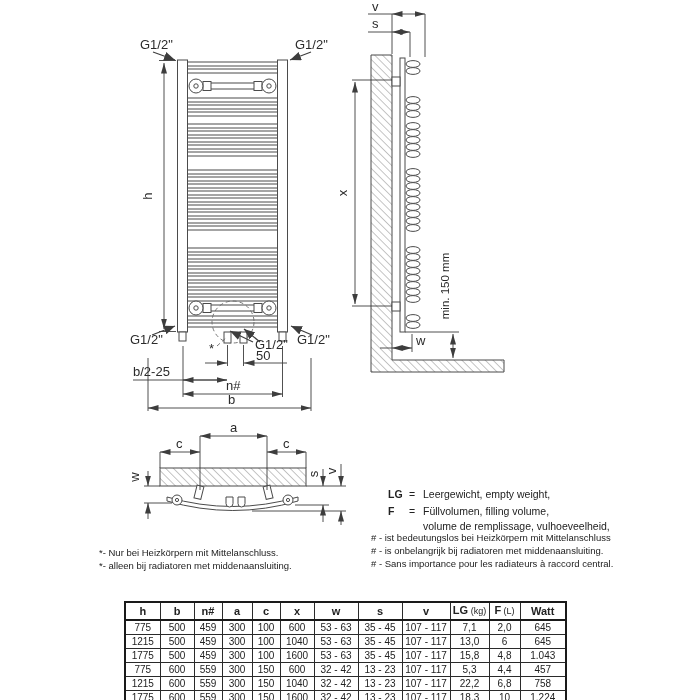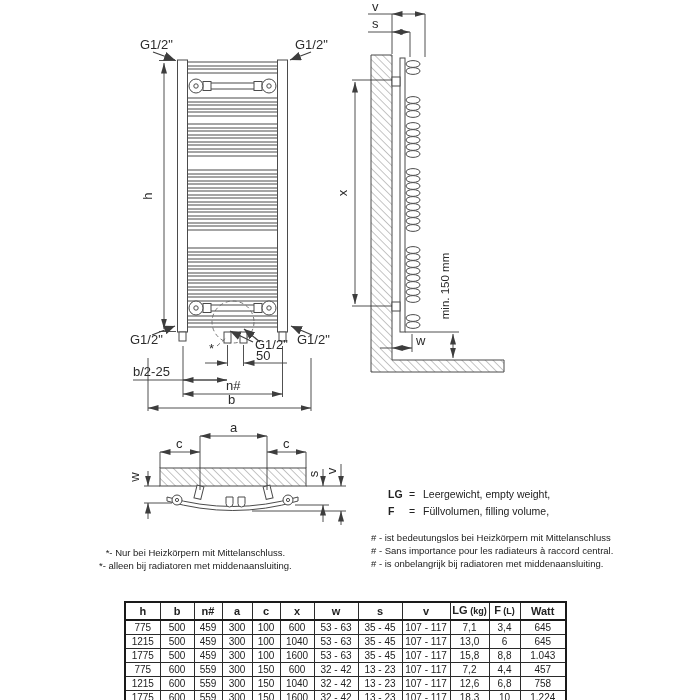--- a/index.html
+++ b/index.html
@@ -17,29 +17,29 @@
   .hatched{fill:url(#hatch);stroke:#4b4b4b;stroke-width:1;}
   #front-rungs rect,#side-loops ellipse{fill:#fff;stroke:#4b4b4b;stroke-width:1;}
   
   .legend{position:absolute;left:388px;top:487px;font-size:10.5px;line-height:1.45;color:#222;}
   .lrow{display:flex;white-space:nowrap;}
   .lrow.gap{margin-top:2px;}
   .lkey{width:21px;font-weight:bold;}
   .leq{width:14px;}
   
   .fn{position:absolute;font-size:9.5px;line-height:1.35;color:#222;white-space:nowrap;}
-  #fn-left{left:99px;top:547px;text-align:center;}
+  #fn-left{left:99px;top:547px;}
   #fn-right{left:344px;top:532px;margin-left:27px;}
   
   .spec{position:absolute;left:124px;top:601px;border-collapse:collapse;table-layout:fixed;
         border:2px solid #1a1a1a;}
   .spec th,.spec td{border:1px solid #2a2a2a;padding:0;text-align:center;white-space:nowrap;
         overflow:hidden;font-size:10px;height:13px;line-height:13px;color:#222;}
   .spec th{font-size:11px;height:15px;line-height:15px;font-weight:bold;border-bottom:2px solid #1a1a1a;}
-  .spec th .unit{font-weight:bold;font-size:9px;}
+  .spec th .unit{font-weight:normal;font-size:9px;}
 </style>
 </head>
 <body>
 
 <div class="page">
 
 <svg width="700" height="600" viewBox="0 0 700 600" xmlns="http://www.w3.org/2000/svg">
   <defs>
     <pattern id="hatch" patternUnits="userSpaceOnUse" width="5.5" height="5.5" patternTransform="rotate(-45)">
       <line x1="0" y1="0" x2="0" y2="5.5" stroke="#8a8a8a" stroke-width="1"></line>
@@ -257,30 +257,35 @@
   <div class="lrow">
     <span class="lkey">LG</span>
     <span class="leq">=</span>
     <span>Leergewicht, empty weight,</span>
   </div>
   <div class="lrow gap">
     <span class="lkey">F</span>
     <span class="leq">=</span>
     <span>Füllvolumen, filling volume,</span>
   </div>
+  <div class="lrow">
+    <span class="lkey"></span>
+        <span class="leq"></span>
+    <span>volume de remplissage, vulhoeveelheid,</span>
+  </div>
 </div>
 
 <div class="fn" id="fn-left">
   <div>*- Nur bei Heizkörpern mit Mittelanschluss.</div>
   <div>*- alleen bij radiatoren met middenaansluiting.</div>
 </div>
 <div class="fn" id="fn-right">
   <div># - ist bedeutungslos bei Heizkörpern mit Mittelanschluss</div>
+  <div># - is onbelangrijk bij radiatoren met middenaansluiting.</div>
   <div># - Sans importance pour les radiateurs à raccord central.</div>
-  <div># - is onbelangrijk bij radiatoren met middenaansluiting.</div>
 </div>
 
 <table class="spec">
   <colgroup id="spec-colgroup">
         <col style="width: 35px;">
         <col style="width: 34px;">
         <col style="width: 28px;">
         <col style="width: 30px;">
         <col style="width: 28px;">
         <col style="width: 34px;">
@@ -312,21 +317,21 @@
           <td>775</td>
           <td>500</td>
           <td>459</td>
           <td>300</td>
           <td>100</td>
           <td>600</td>
           <td>53 - 63</td>
           <td>35 - 45</td>
           <td>107 - 117</td>
           <td>7,1</td>
-          <td>3,4</td>
+          <td>2,0</td>
           <td>645</td>
         </tr>
         <tr>
           <td>1215</td>
           <td>500</td>
           <td>459</td>
           <td>300</td>
           <td>100</td>
           <td>1040</td>
           <td>53 - 63</td>
@@ -340,48 +345,48 @@
           <td>1775</td>
           <td>500</td>
           <td>459</td>
           <td>300</td>
           <td>100</td>
           <td>1600</td>
           <td>53 - 63</td>
           <td>35 - 45</td>
           <td>107 - 117</td>
           <td>15,8</td>
-          <td>8,8</td>
+          <td>4,8</td>
           <td>1.043</td>
         </tr>
         <tr>
           <td>775</td>
           <td>600</td>
           <td>559</td>
           <td>300</td>
           <td>150</td>
           <td>600</td>
           <td>32 - 42</td>
           <td>13 - 23</td>
           <td>107 - 117</td>
-          <td>7,2</td>
+          <td>5,3</td>
           <td>4,4</td>
           <td>457</td>
         </tr>
         <tr>
           <td>1215</td>
           <td>600</td>
           <td>559</td>
           <td>300</td>
           <td>150</td>
           <td>1040</td>
           <td>32 - 42</td>
           <td>13 - 23</td>
           <td>107 - 117</td>
-          <td>12,6</td>
+          <td>22,2</td>
           <td>6,8</td>
           <td>758</td>
         </tr>
         <tr>
           <td>1775</td>
           <td>600</td>
           <td>559</td>
           <td>300</td>
           <td>150</td>
           <td>1600</td>

